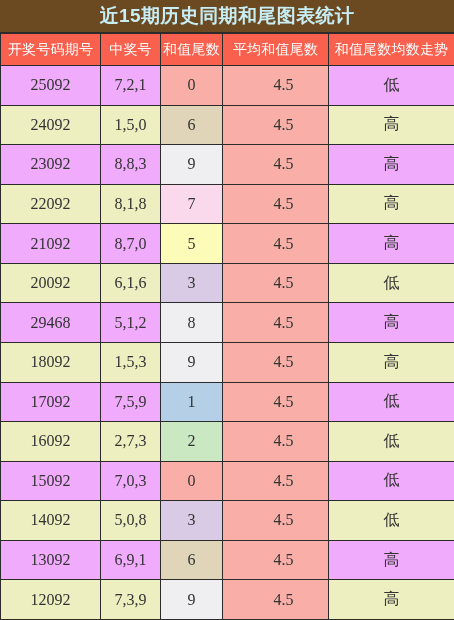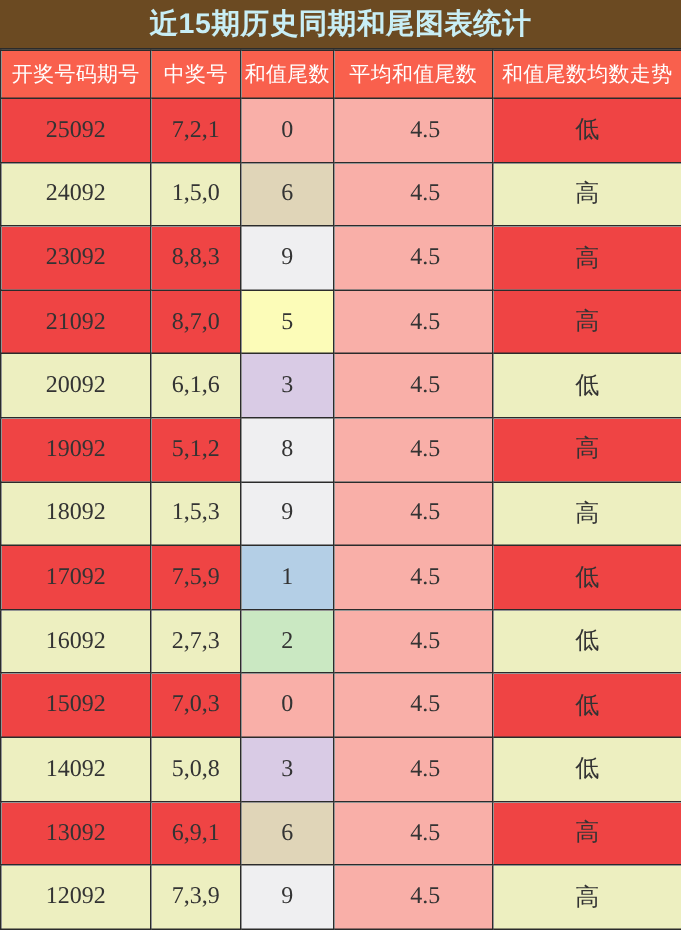--- a/index.html
+++ b/index.html
@@ -82,21 +82,21 @@
     font-size: 16px;
     color: #333333;
     font-family: "Liberation Serif", "DejaVu Serif", serif;
   }
   tbody td.cell-trend {
     font-family: "Liberation Sans", "DejaVu Sans", sans-serif;
     font-size: 16px;
   }
 
   
-  tbody tr.row-odd  td { background: #ef4444; }
+  tbody tr.row-odd  td { background: #f0abfc; }
   tbody tr.row-even td { background: #EDEFC0; }
 
   
   tbody td.cell-avg { background: #F9AFA8 !important; color: #333333; padding-left: 16px; }
 
   
   td.d0 { background: #F9AFA8 !important; }
   td.d1 { background: #B4CFE6 !important; }
   td.d2 { background: #CAE8C2 !important; }
   td.d3 { background: #D9CBE5 !important; }
@@ -145,36 +145,43 @@
           <td class="cell-avg">4.5</td>
           <td class="cell-trend">高</td>
         </tr>
         <tr class="row-odd">
           <td class="cell-period">23092</td>
           <td class="cell-numbers">8,8,3</td>
           <td class="cell-tail d9">9</td>
           <td class="cell-avg">4.5</td>
           <td class="cell-trend">高</td>
         </tr>
+        <tr class="row-even">
+          <td class="cell-period">22092</td>
+          <td class="cell-numbers">8,1,8</td>
+          <td class="cell-tail d7">7</td>
+          <td class="cell-avg">4.5</td>
+          <td class="cell-trend">高</td>
+        </tr>
         <tr class="row-odd">
           <td class="cell-period">21092</td>
           <td class="cell-numbers">8,7,0</td>
           <td class="cell-tail d5">5</td>
           <td class="cell-avg">4.5</td>
           <td class="cell-trend">高</td>
         </tr>
         <tr class="row-even">
           <td class="cell-period">20092</td>
           <td class="cell-numbers">6,1,6</td>
           <td class="cell-tail d3">3</td>
           <td class="cell-avg">4.5</td>
           <td class="cell-trend">低</td>
         </tr>
         <tr class="row-odd">
-          <td class="cell-period">19092</td>
+          <td class="cell-period">29468</td>
           <td class="cell-numbers">5,1,2</td>
           <td class="cell-tail d8">8</td>
           <td class="cell-avg">4.5</td>
           <td class="cell-trend">高</td>
         </tr>
         <tr class="row-even">
           <td class="cell-period">18092</td>
           <td class="cell-numbers">1,5,3</td>
           <td class="cell-tail d9">9</td>
           <td class="cell-avg">4.5</td>

